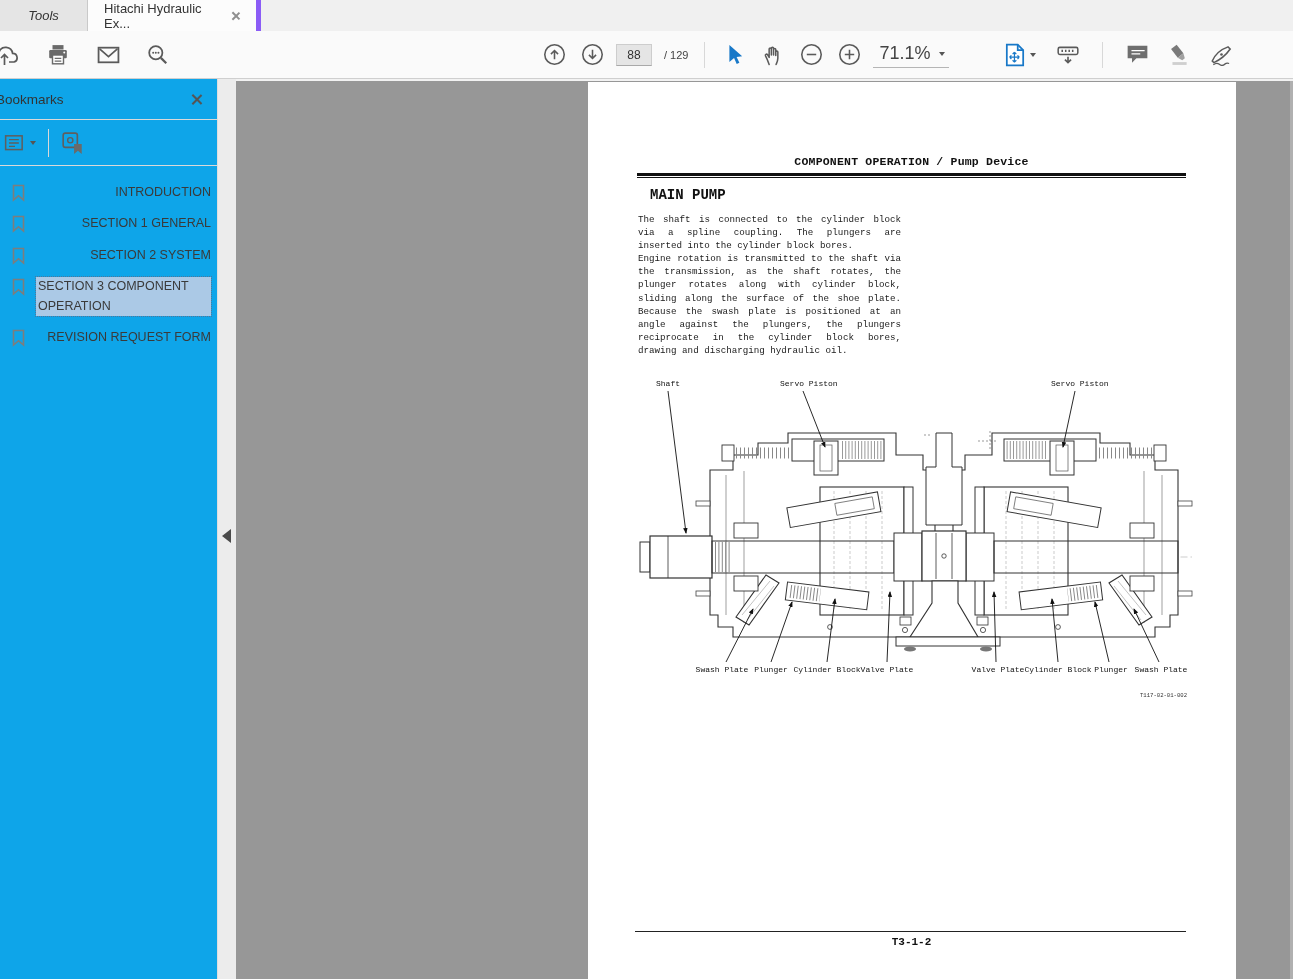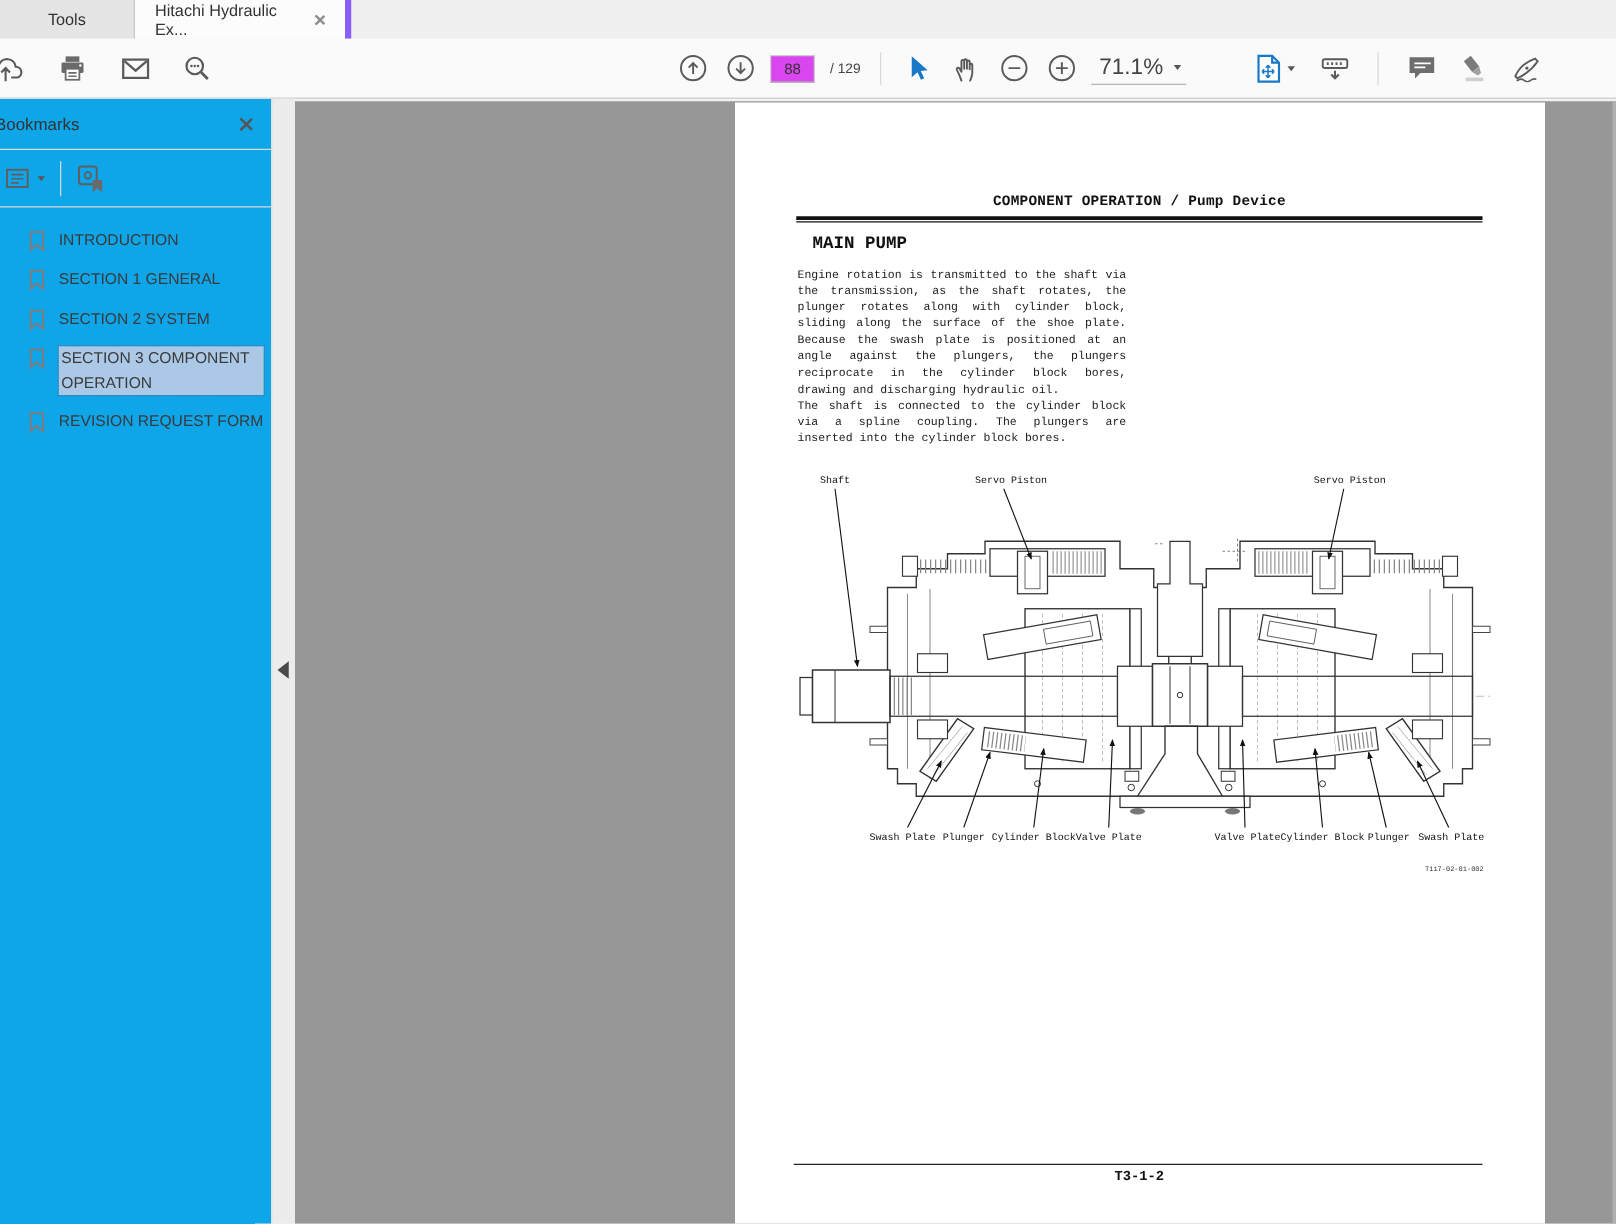--- a/index.html
+++ b/index.html
@@ -3,37 +3,37 @@
 <meta charset="utf-8">
 <style>
   * { margin:0; padding:0; box-sizing:border-box; }
   html,body { width:1293px; height:979px; overflow:hidden;
     font-family:"Liberation Sans","DejaVu Sans",sans-serif; background:#f3f3f3; }
 
   
   .tabbar { height:31px; background:#f0f0f0; display:flex; align-items:stretch; }
   .tab { display:flex; align-items:center; justify-content:center; gap:8px;
     font-size:13px; color:#333; padding:0 16px; cursor:default; }
-  .tab.tools { width:108px; background:#e5e5e5; border-right:1px solid #c9c9c9; }
+  .tab.tools { width:88px; background:#e5e5e5; border-right:1px solid #c9c9c9;font-style:italic; }
   .tab.doc { width:173px; background:#fcfcfc; border-right:5px solid #8b5cf6; }
   .tab .close { width:10px; height:10px; position:relative; opacity:.65; }
   .tab .close:before,.tab .close:after { content:""; position:absolute; left:4.5px; top:0;
     width:1.6px; height:10px; background:#555; }
   .tab .close:before { transform:rotate(45deg);} .tab .close:after { transform:rotate(-45deg);}
 
   
   .toolbar { height:48px; background:#fafafa; border-bottom:1px solid #cfcfcf;
     display:flex; align-items:center; position:relative; }
   .tb-left { position:absolute; left:-6px; display:flex; gap:22px; align-items:center; }
   .tb-center { position:absolute; left:540px; display:flex; gap:10px; align-items:center; }
   .tb-right { position:absolute; left:1000px; display:flex; gap:14px; align-items:center; }
   .tb-btn { width:28px; height:28px; display:flex; align-items:center; justify-content:center; }
   .tb-sep { width:1px; height:26px; background:#d8d8d8; margin:0 6px; }
   .pageinput { width:36px; height:22px; border:1px solid #cdcdcd; border-bottom:1px solid #a9a9a9;
-    background:#d946ef; text-align:center; font-size:12px; color:#333;
+    background:#e5e5e5; text-align:center; font-size:12px; color:#333;
     font-family:"Liberation Sans",sans-serif; }
   .pagecount { font-size:11px; color:#444; margin-left:2px; }
   .zoomctl { display:flex; align-items:center; gap:8px; border-bottom:1px solid #b5b5b5;
     padding:2px 4px 3px 6px; }
   .zoomctl span { font-size:18px; color:#444; }
   .caret { width:0; height:0; border-left:3.5px solid transparent; border-right:3.5px solid transparent;
     border-top:4.5px solid #555; }
 
   
   .content { display:flex; height:900px; }
@@ -44,21 +44,21 @@
     align-items:center; justify-content:space-between; padding:0 14px 0 0; }
   .sb-title { font-size:13.5px; color:#333; margin-left:-4px; white-space:nowrap; }
   .sb-close { width:12px; height:12px; position:relative; }
   .sb-close:before,.sb-close:after { content:""; position:absolute; left:5.2px; top:0;
     width:1.7px; height:13px; background:#555; }
   .sb-close:before { transform:rotate(45deg);} .sb-close:after { transform:rotate(-45deg);}
   .sb-tools { height:46px; border-bottom:1px solid #d9d9d9; display:flex; align-items:center;
     padding-left:4px; gap:6px; }
   .sb-vsep { width:1px; height:28px; background:#d9d9d9; margin:0 6px; }
   .bm-list { padding-top:11px; }
-  .bm-row { display:flex; align-items:flex-start; padding:6px 6px 6px 22px; gap:10px; }
+  .bm-row { display:flex; align-items:flex-start; padding:6px 6px 6px 11px; gap:10px;justify-content:space-between; }
   .bm-row svg { flex:0 0 auto; margin-top:1px; }
   .bm-label { font-size:12.5px; color:#3a3a3a; line-height:1.55; }
   .bm-label.selected { background:#abc9e6; outline:1px dotted #4d769c; padding:0 2px; }
 
   
   .splitter { width:19px; background:#ececec; border-left:1px solid #dedede; position:relative; }
   .collapse-tri { position:absolute; top:450px; left:4px; width:0; height:0;
     border-top:7px solid transparent; border-bottom:7px solid transparent;
     border-right:9px solid #4a4a4a; }
 
@@ -283,22 +283,22 @@
 
   <div class="viewer">
     <div class="vscroll"></div>
 
     <div class="pdf-page">
       <div class="doc-title">COMPONENT OPERATION / Pump Device</div>
       <div class="doc-rule-a"></div>
       <div class="doc-rule-b"></div>
       <div class="doc-heading">MAIN PUMP</div>
       <div class="doc-body">
+        <div>The shaft is connected to the cylinder block via a spline coupling. The plungers are inserted into the cylinder block bores.</div>
         <div>Engine rotation is transmitted to the shaft via the transmission, as the shaft rotates, the plunger rotates along with cylinder block, sliding along the surface of the shoe plate. Because the swash plate is positioned at an angle against the plungers, the plungers reciprocate in the cylinder block bores, drawing and discharging hydraulic oil.</div>
-        <div>The shaft is connected to the cylinder block via a spline coupling. The plungers are inserted into the cylinder block bores.</div>
       </div>
 
       <svg class="diagram-svg" width="560" height="330" viewBox="0 0 560 330">
         <defs>
           <marker id="ah" markerWidth="7" markerHeight="6" refX="5.5" refY="2.5" orient="auto">
             <path d="M0,0 L6.5,2.5 L0,5 Z" fill="#111"></path>
           </marker>
           <g id="pumpunit">
 
             <path d="M72,95 L95,95 L95,80 L120,80 L120,68 L150,68 L150,58 L258,58 L258,80 L285,80 L285,95 L297,95 L297,252 L285,252 L285,262 L95,262 L95,252 L80,252 L80,240 L72,240 Z" fill="#fff" stroke="#333" stroke-width="1.1"></path>

